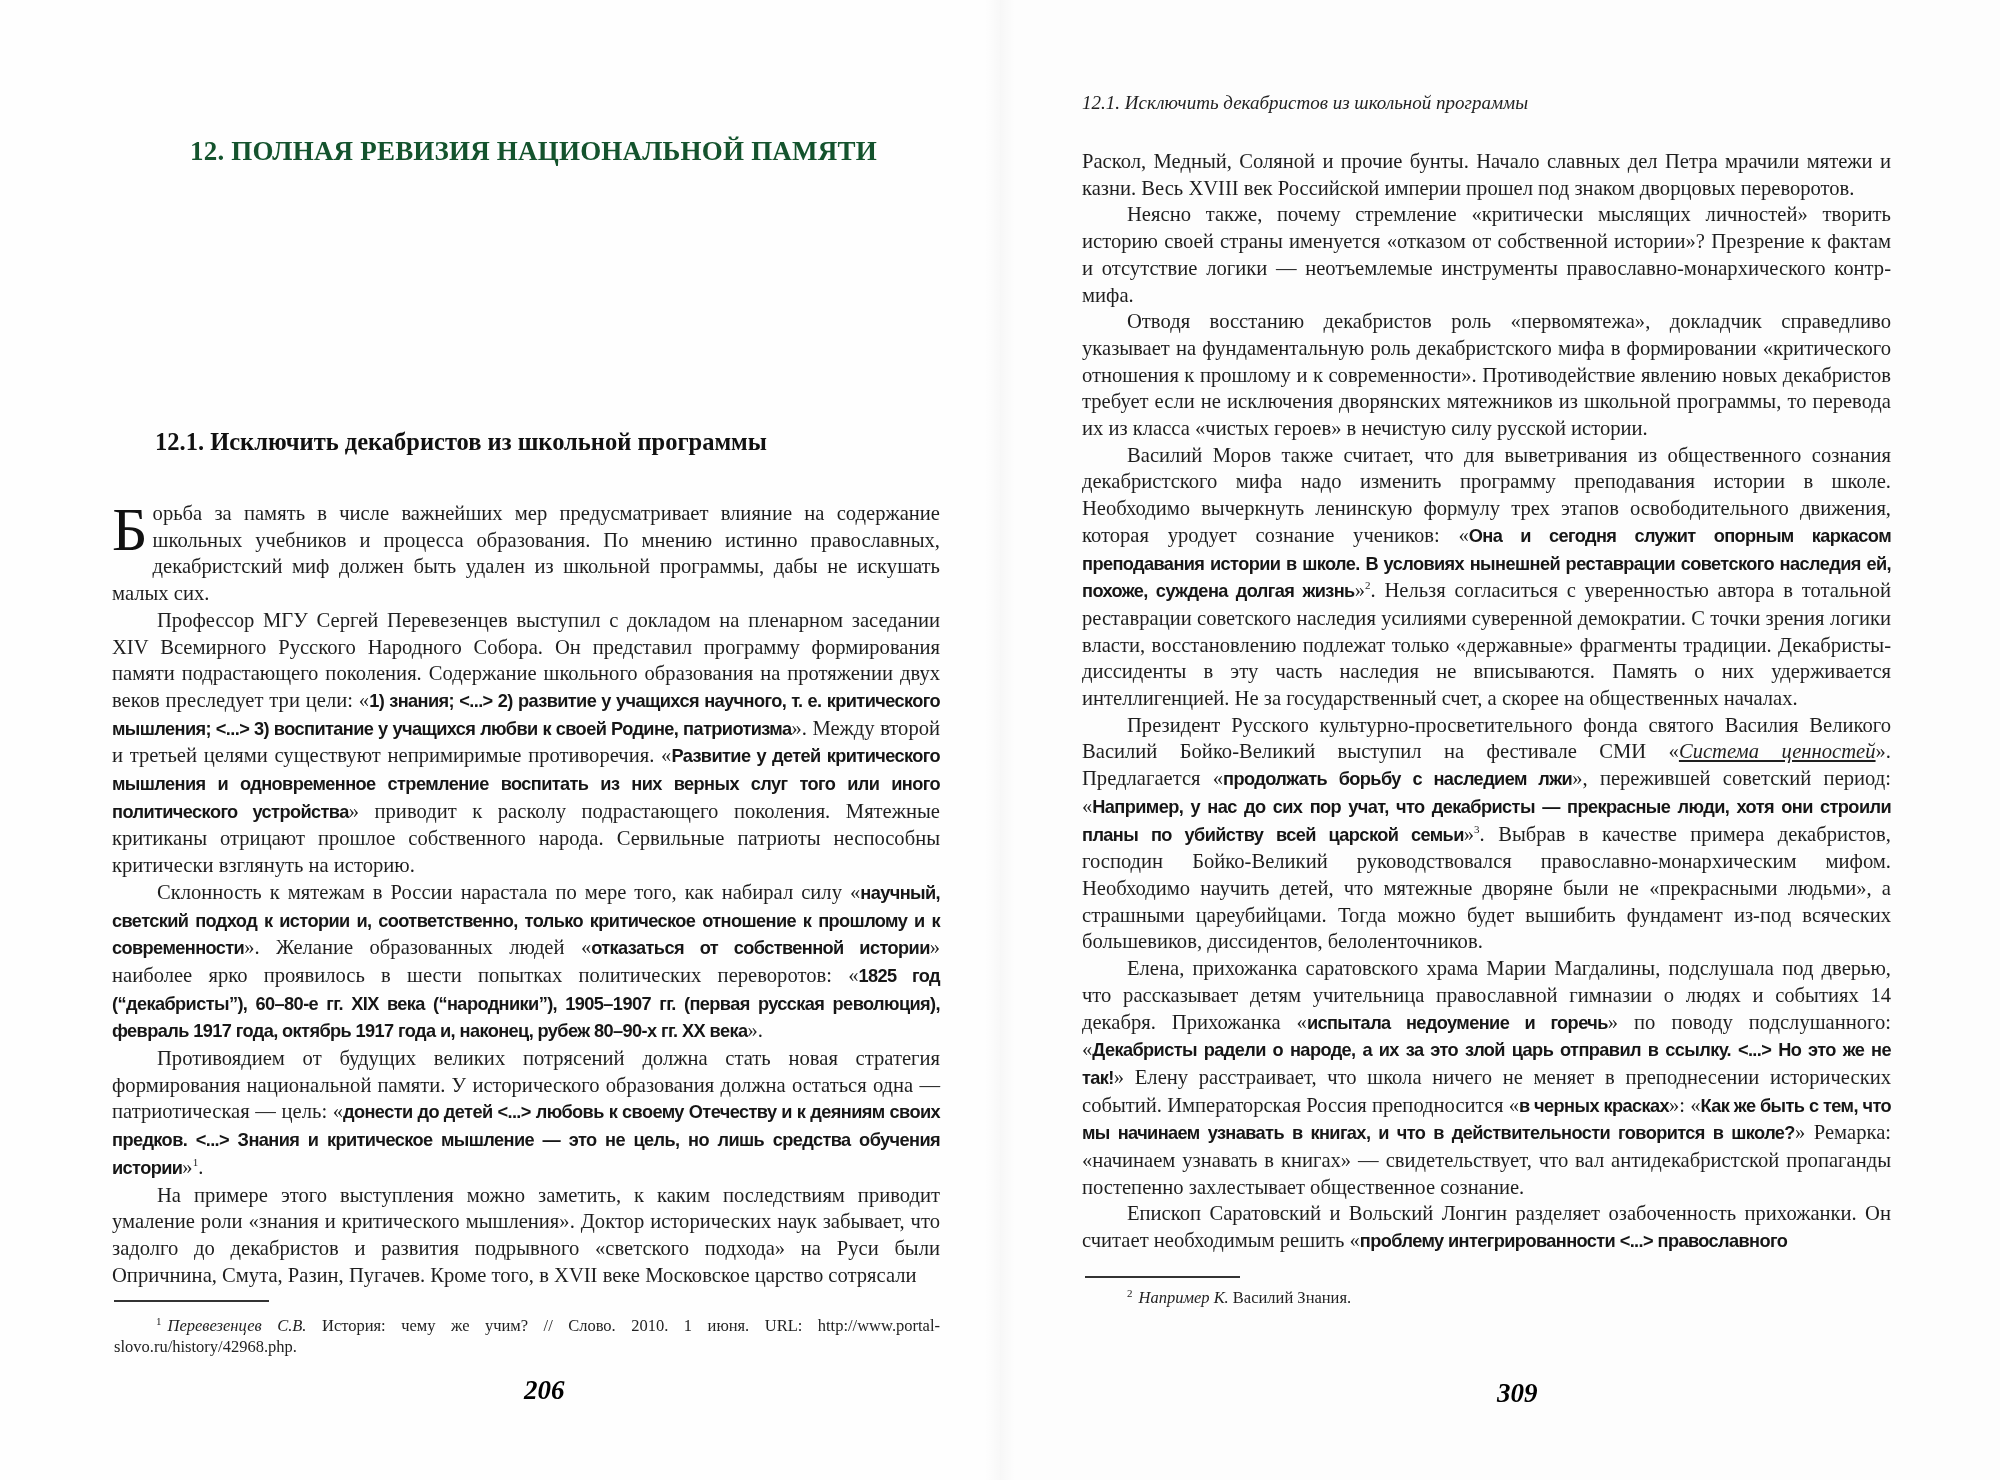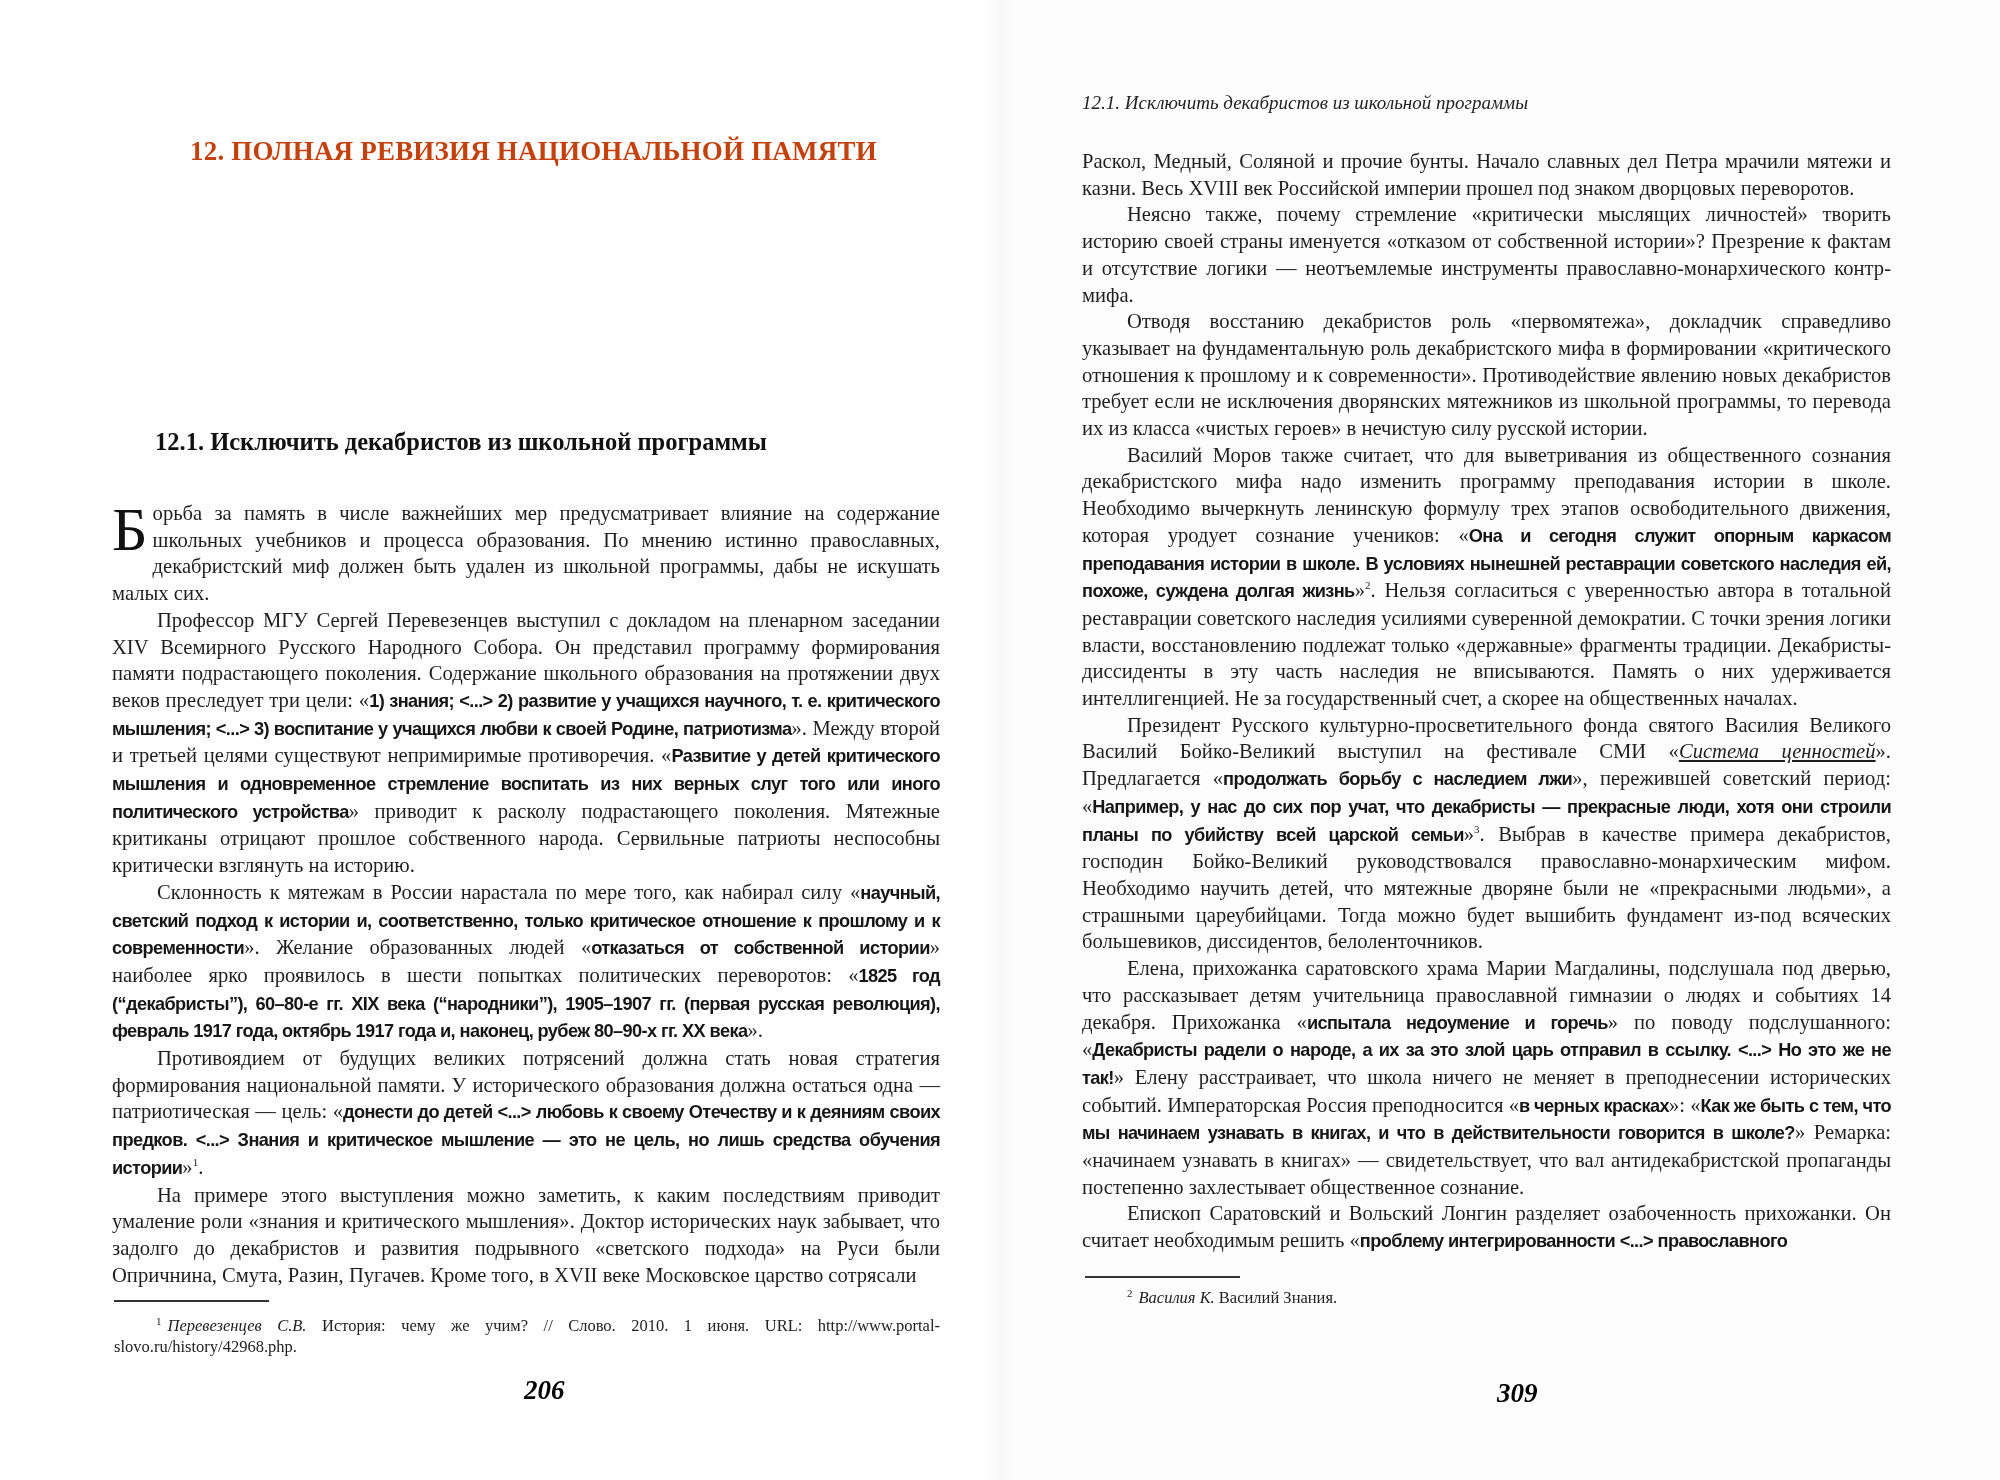--- a/index.html
+++ b/index.html
@@ -9,21 +9,21 @@
   }
   .page { position:absolute; top:0; height:1480px; }
   #page-left { left:0; width:1000px; background:#fefefe; }
   #page-right { left:1000px; width:1000px; background:#fdfdfd; }
   .gutter { position:absolute; left:985px; top:0; width:30px; height:1480px;
     background:linear-gradient(to right, rgba(0,0,0,0) 0%, rgba(0,0,0,0.025) 50%, rgba(0,0,0,0) 100%); }
 
   .chapter-title {
     position:absolute; left:190px; top:136px; width:750px;
     font-family:"Liberation Serif", serif; font-weight:bold; font-size:27px;
-    letter-spacing:0.2px; color:#c2410c; white-space:nowrap;
+    letter-spacing:0.2px; color:#14532d; white-space:nowrap;
   }
   .section-title {
     position:absolute; left:155px; top:428px;
     font-family:"Liberation Serif", serif; font-weight:bold; font-size:24.5px; color:#111; white-space:nowrap;
   }
   .running-head {
     position:absolute; left:1082px; top:92px;
     font-style:italic; font-size:19px; color:#222; white-space:nowrap;
   }
   .col {
@@ -90,15 +90,15 @@
   <p><span>Неясно также, почему стремление «критически мыслящих личностей» творить историю своей страны именуется «отказом от собственной истории»? Презрение к фактам и отсутствие логики — неотъемлемые инструменты православно-монархического контр-мифа.</span></p>
   <p><span>Отводя восстанию декабристов роль «первомятежа», докладчик справедливо указывает на фундаментальную роль декабристского мифа в формировании «критического отношения к прошлому и к современности». Противодействие явлению новых декабристов требует если не исключения дворянских мятежников из школьной программы, то перевода их из класса «чистых героев» в нечистую силу русской истории.</span></p>
   <p><span>Василий Моров также считает, что для выветривания из общественного сознания декабристского мифа надо изменить программу преподавания истории в школе. Необходимо вычеркнуть ленинскую формулу трех этапов освободительного движения, которая уродует сознание учеников: «</span><span class="q">Она и сегодня служит опорным каркасом преподавания истории в школе. В условиях нынешней реставрации советского наследия ей, похоже, суждена долгая жизнь</span><span>»</span><sup>2</sup><span>. Нельзя согласиться с уверенностью автора в тотальной реставрации советского наследия усилиями суверенной демократии. С точки зрения логики власти, восстановлению подлежат только «державные» фрагменты традиции. Декабристы-диссиденты в эту часть наследия не вписываются. Память о них удерживается интеллигенцией. Не за государственный счет, а скорее на общественных началах.</span></p>
   <p><span>Президент Русского культурно-просветительного фонда святого Василия Великого Василий Бойко-Великий выступил на фестивале СМИ «</span><span class="it">Система ценностей</span><span>». Предлагается «</span><span class="q">продолжать борьбу с наследием лжи</span><span>», пережившей советский период: «</span><span class="q">Например, у нас до сих пор учат, что декабристы — прекрасные люди, хотя они строили планы по убийству всей царской семьи</span><span>»</span><sup>3</sup><span>. Выбрав в качестве примера декабристов, господин Бойко-Великий руководствовался православно-монархическим мифом. Необходимо научить детей, что мятежные дворяне были не «прекрасными людьми», а страшными цареубийцами. Тогда можно будет вышибить фундамент из-под всяческих большевиков, диссидентов, белоленточников.</span></p>
   <p><span>Елена, прихожанка саратовского храма Марии Магдалины, подслушала под дверью, что рассказывает детям учительница православной гимназии о людях и событиях 14 декабря. Прихожанка «</span><span class="q">испытала недоумение и горечь</span><span>» по поводу подслушанного: «</span><span class="q">Декабристы радели о народе, а их за это злой царь отправил в ссылку. &lt;...&gt; Но это же не так!</span><span>» Елену расстраивает, что школа ничего не меняет в преподнесении исторических событий. Императорская Россия преподносится «</span><span class="q">в черных красках</span><span>»: «</span><span class="q">Как же быть с тем, что мы начинаем узнавать в книгах, и что в действительности говорится в школе?</span><span>» Ремарка: «начинаем узнавать в книгах» — свидетельствует, что вал антидекабристской пропаганды постепенно захлестывает общественное сознание.</span></p>
   <p><span>Епископ Саратовский и Вольский Лонгин разделяет озабоченность прихожанки. Он считает необходимым решить «</span><span class="q">проблему интегрированности &lt;...&gt; православного</span></p>
 </div>
 
 <div class="fn-rule" id="right-fn-rule"></div>
 <div class="footnotes" id="right-footnotes">
-  <p><span class="fnum">2</span><span class="author">Василия К.</span><span> Василий Знания.</span></p>
+  <p><span class="fnum">2</span><span class="author">Например К.</span><span> Василий Знания.</span></p>
 </div>
 <div class="page-num" id="pn-right">309</div>
 
 </body></html>

